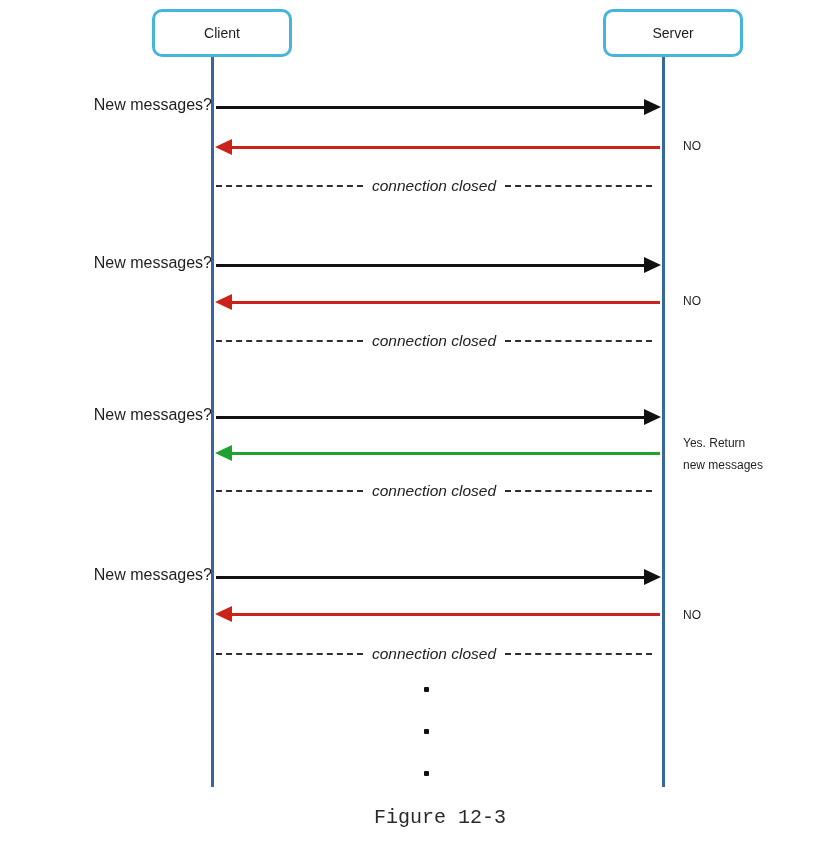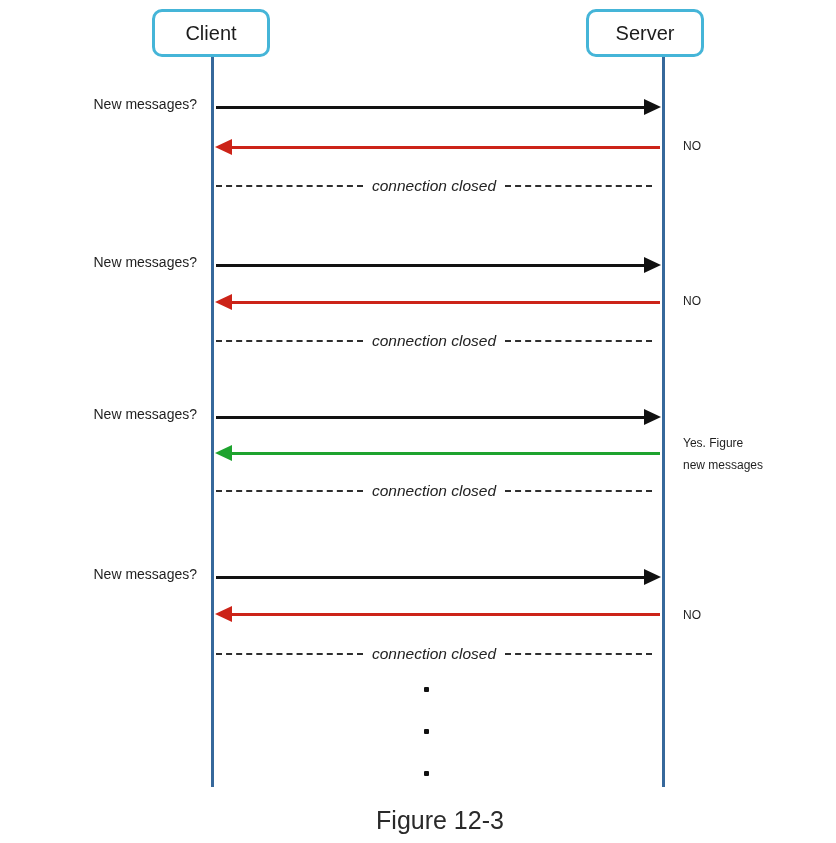--- a/index.html
+++ b/index.html
@@ -1,64 +1,64 @@
 <!DOCTYPE html>
 <html><head>
 <meta charset="utf-8">
 <style>
   html,body{margin:0;padding:0;background:#fff;}
   body{font-family:"Liberation Sans","DejaVu Sans",sans-serif;color:#222;}
   .stage{position:relative;width:836px;height:843px;background:#ffffff;overflow:hidden;}
 
   
-  .actor{position:absolute;top:9px;width:118px;height:48px;background:#fff;
+  .actor{position:absolute;top:9px;width:140px;height:48px;background:#fff;
          border:3px solid #45b5d8;border-radius:10px;box-sizing:border-box;
          display:flex;align-items:center;justify-content:center;
-         font-size:20px;color:#1c1c1c;}
+         font-size:14px;color:#1c1c1c;}
   .actor.client{left:152px;}
-  .actor.server{left:586px;}
+  .actor.server{left:603px;}
 
   
   .lifeline{position:absolute;top:57px;width:3px;height:730px;background:#36689b;}
   .lifeline.client{left:211px;}
   .lifeline.server{left:662px;}
 
   
   .arrow{position:absolute;left:215px;width:446px;height:16px;}
   .arrow .shaft{position:absolute;top:6.5px;height:3px;background:currentColor;}
   .arrow.right .shaft{left:1px;right:13px;}
   .arrow.left  .shaft{left:13px;right:1px;}
   .arrow .head{position:absolute;top:0;width:0;height:0;
                border-top:8px solid transparent;border-bottom:8px solid transparent;}
   .arrow.right .head{right:0;border-left:17px solid currentColor;}
   .arrow.left  .head{left:0;border-right:17px solid currentColor;}
   .arrow.req{color:#111111;}
   .arrow.no{color:#cc2318;}
   .arrow.yes{color:#1ea32e;}
 
   
-  .req-label{position:absolute;left:55px;width:142px;text-align:right;
-             font-size:14px;color:#1f1f1f;}
+  .req-label{position:absolute;left:70px;width:142px;text-align:right;
+             font-size:16px;color:#1f1f1f;}
 
   
   .resp-label{position:absolute;left:683px;width:145px;font-size:12px;
               color:#1f1f1f;line-height:22px;}
 
   
   .closed{position:absolute;left:216px;width:436px;height:22px;
           display:flex;align-items:center;font-style:italic;}
   .closed .dash{flex:1;border-top:2px dashed #2e2e2e;height:0;}
   .closed .closed-label{padding:0 9px;font-size:15.5px;color:#222;white-space:nowrap;}
 
   
   .dot{position:absolute;left:424px;width:5px;height:5px;background:#111;border-radius:1px;}
 
   
   .caption{position:absolute;left:340px;top:806px;width:200px;text-align:center;
-           font-size:25px;color:#2a2a2a;}
+           font-size:20px;color:#2a2a2a;font-family:Liberation Mono, monospace;}
 </style>
 </head>
 <body>
 
 <div class="stage">
 
   <div class="actor client">
     <span>Client</span>
   </div>
   <div class="actor server">
@@ -103,21 +103,21 @@
   <div class="req-label" style="top:406px">New messages?</div>
   <div class="arrow right req" style="top:409px">
     <div class="shaft"></div>
     <div class="head"></div>
   </div>
   <div class="arrow left yes" style="top:445px">
     <div class="shaft"></div>
     <div class="head"></div>
   </div>
   <div class="resp-label" style="top:432px">
-    <span>Yes. Figure</span><br>
+    <span>Yes. Return</span><br>
     <span>new messages</span>
   </div>
   <div class="closed" style="top:480px">
     <div class="dash"></div>
     <div class="closed-label">connection closed</div>
     <div class="dash"></div>
   </div>
 
   <div class="req-label" style="top:566px">New messages?</div>
   <div class="arrow right req" style="top:569px">

